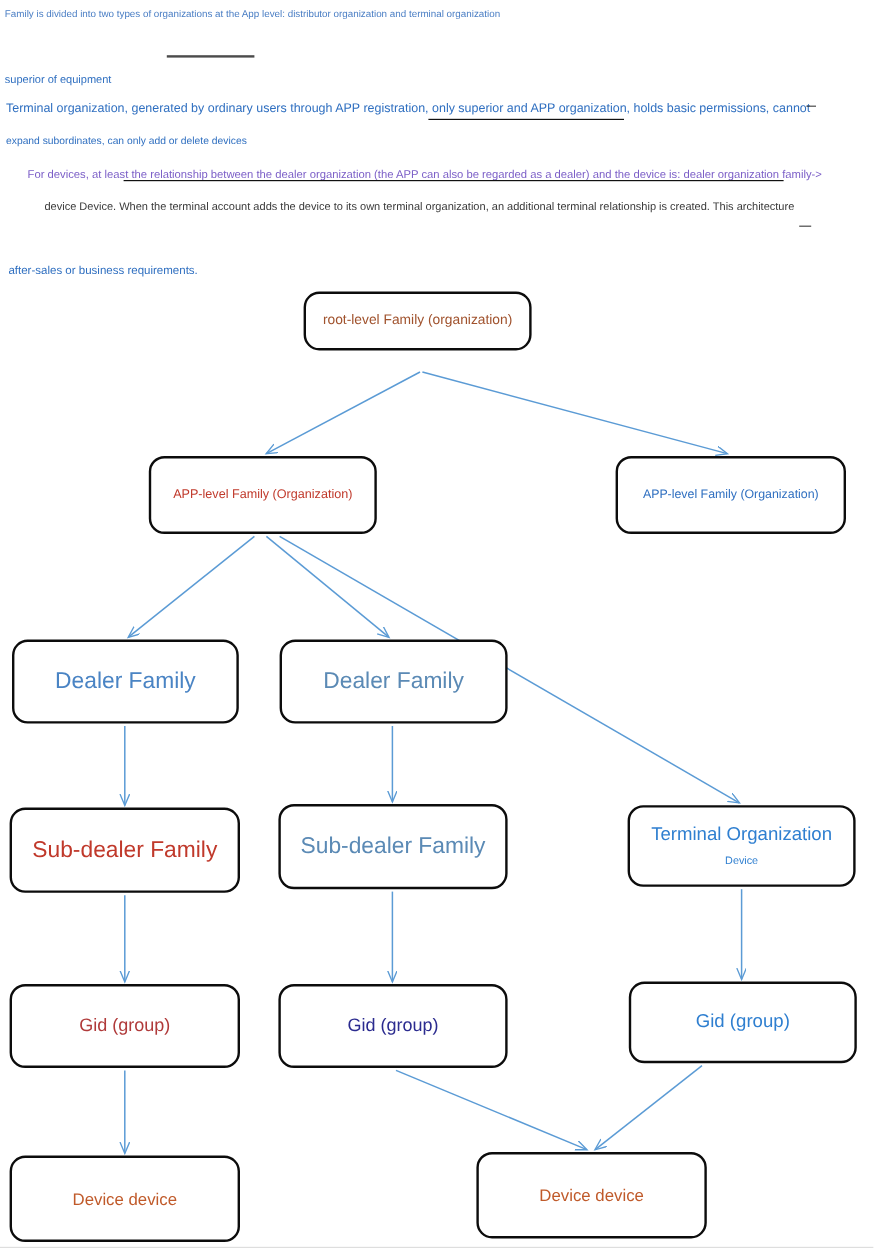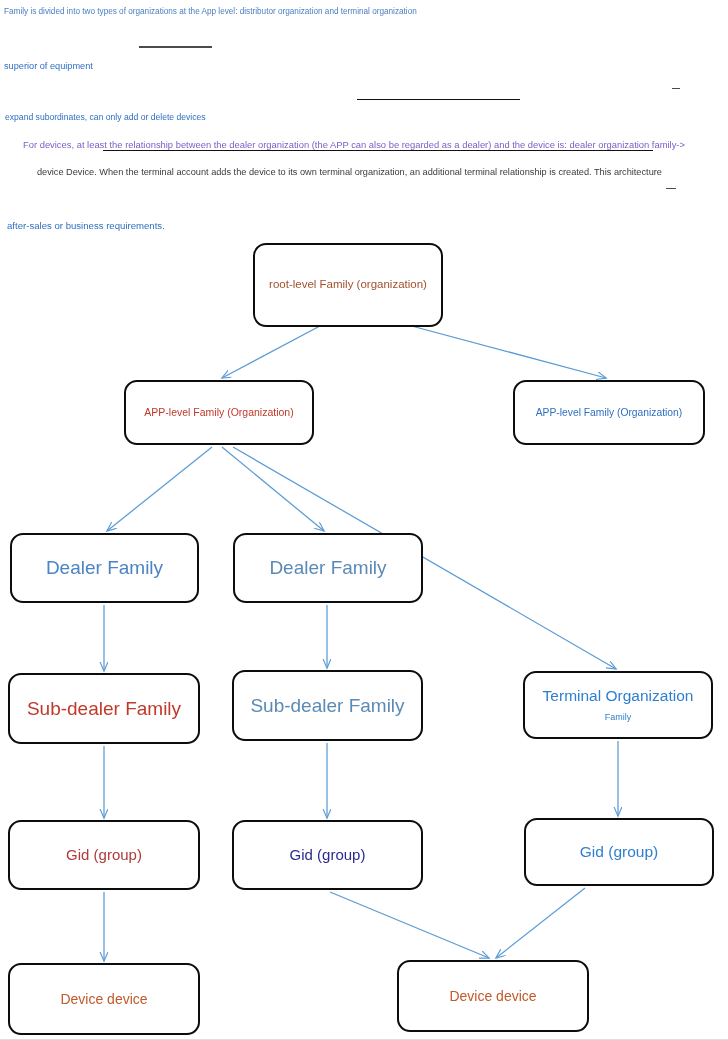--- a/index.html
+++ b/index.html
@@ -85,20 +85,21 @@
     height: 1px;
     background: #dedede;
   }
 </style>
 </head>
 <body>
 
 <div id="notes">
     <div class="note-line" style="left: 4px; top: 7px; font-size: 8.2px; color: rgb(74, 126, 196);">Family is divided into two types of organizations at the App level: distributor organization and terminal organization</div>
     <div class="note-line" style="left: 4px; top: 61px; font-size: 9.2px; color: rgb(47, 111, 192);">superior of equipment</div>
+    <div class="note-line" style="left: 5px; top: 85px; font-size: 10.4px; color: rgb(47, 111, 192);">Terminal organization, generated by ordinary users through APP registration, only superior and APP organization, holds basic permissions, cannot</div>
     <div class="note-line" style="left: 5px; top: 113px; font-size: 8.6px; color: rgb(47, 111, 192);">expand subordinates, can only add or delete devices</div>
     <div class="note-line" style="left: 4px; top: 140px; font-size: 9.4px; color: rgb(123, 94, 199); padding-left: 19px;">For devices, at least the relationship between the dealer organization (the APP can also be regarded as a dealer) and the device is: dealer organization family-&gt;</div>
     <div class="note-line" style="left: 4px; top: 167px; font-size: 9.2px; color: rgb(58, 58, 58); margin-left: 33px;">device Device. When the terminal account adds the device to its own terminal organization, an additional terminal relationship is created. This architecture</div>
     <div class="note-line" style="left: 7px; top: 221px; font-size: 9.6px; color: rgb(47, 111, 192);">after-sales or business requirements.</div>
     <div class="note-underline" style="left: 357px; top: 99px; width: 163px; height: 1px;"></div>
     <div class="note-underline" style="left: 103px; top: 150px; width: 550px; height: 1px;"></div>
     <div class="note-smudge" style="left: 139px; top: 46px; width: 73px; height: 2px;"></div>
     <div class="note-smudge" style="left: 672px; top: 88px; width: 8px; height: 1px;"></div>
     <div class="note-smudge" style="left: 666px; top: 188px; width: 10px; height: 1px;"></div>
   </div>
@@ -119,21 +120,21 @@
         <line x1="104" y1="605" x2="104" y2="671" stroke="#5b9bd5" stroke-width="1.25" marker-end="url(#arrowhead)"></line>
         <line x1="327" y1="605" x2="327" y2="668" stroke="#5b9bd5" stroke-width="1.25" marker-end="url(#arrowhead)"></line>
         <line x1="104" y1="746" x2="104" y2="818" stroke="#5b9bd5" stroke-width="1.25" marker-end="url(#arrowhead)"></line>
         <line x1="327" y1="743" x2="327" y2="818" stroke="#5b9bd5" stroke-width="1.25" marker-end="url(#arrowhead)"></line>
         <line x1="618" y1="741" x2="618" y2="816" stroke="#5b9bd5" stroke-width="1.25" marker-end="url(#arrowhead)"></line>
         <line x1="104" y1="892" x2="104" y2="961" stroke="#5b9bd5" stroke-width="1.25" marker-end="url(#arrowhead)"></line>
         <line x1="330" y1="892" x2="489" y2="958" stroke="#5b9bd5" stroke-width="1.25" marker-end="url(#arrowhead)"></line>
         <line x1="585" y1="888" x2="496" y2="958" stroke="#5b9bd5" stroke-width="1.25" marker-end="url(#arrowhead)"></line>
       </g>
   </svg>
-<div class="node" style="left: 253px; top: 243px; width: 190px; height: 84px; border-color: rgb(12, 12, 12);">
+<div class="node" style="left: 253px; top: 243px; width: 190px; height: 49px; border-color: rgb(12, 12, 12);">
       <div class="title" style="color: rgb(160, 82, 45); font-size: 11.5px; font-weight: 400;">root-level Family (organization)</div>
     </div>
     <div class="node" style="left: 124px; top: 380px; width: 190px; height: 65px; border-color: rgb(12, 12, 12);">
       <div class="title" style="color: rgb(192, 57, 43); font-size: 10.5px; font-weight: 400;">APP-level Family (Organization)</div>
     </div>
     <div class="node" style="left: 513px; top: 380px; width: 192px; height: 65px; border-color: rgb(12, 12, 12);">
       <div class="title" style="color: rgb(47, 111, 192); font-size: 10.3px; font-weight: 400;">APP-level Family (Organization)</div>
     </div>
     <div class="node" style="left: 10px; top: 533px; width: 189px; height: 70px; border-color: rgb(12, 12, 12);">
       <div class="title" style="color: rgb(74, 132, 196); font-size: 19px; font-weight: 400;">Dealer Family</div>
@@ -142,21 +143,21 @@
       <div class="title" style="color: rgb(91, 138, 181); font-size: 19px; font-weight: 400;">Dealer Family</div>
     </div>
     <div class="node" style="left: 8px; top: 673px; width: 192px; height: 71px; border-color: rgb(12, 12, 12);">
       <div class="title" style="color: rgb(192, 57, 43); font-size: 19px; font-weight: 400;">Sub-dealer Family</div>
     </div>
     <div class="node" style="left: 232px; top: 670px; width: 191px; height: 71px; border-color: rgb(12, 12, 12);">
       <div class="title" style="color: rgb(91, 138, 181); font-size: 19px; font-weight: 400;">Sub-dealer Family</div>
     </div>
     <div class="node" style="left: 523px; top: 671px; width: 190px; height: 68px; border-color: rgb(12, 12, 12);">
       <div class="title" style="color: rgb(47, 127, 208); font-size: 15.5px; font-weight: 400;">Terminal Organization</div>
-      <div class="subtitle" style="color: rgb(47, 127, 208); font-size: 9px;">Family</div>
+      <div class="subtitle" style="color: rgb(47, 127, 208); font-size: 9px;">Device</div>
     </div>
     <div class="node" style="left: 8px; top: 820px; width: 192px; height: 70px; border-color: rgb(12, 12, 12);">
       <div class="title" style="color: rgb(176, 58, 58); font-size: 15px; font-weight: 400;">Gid (group)</div>
     </div>
     <div class="node" style="left: 232px; top: 820px; width: 191px; height: 70px; border-color: rgb(12, 12, 12);">
       <div class="title" style="color: rgb(43, 43, 143); font-size: 15px; font-weight: 400;">Gid (group)</div>
     </div>
     <div class="node" style="left: 524px; top: 818px; width: 190px; height: 68px; border-color: rgb(12, 12, 12);">
       <div class="title" style="color: rgb(47, 127, 208); font-size: 15.5px; font-weight: 400;">Gid (group)</div>
     </div>

